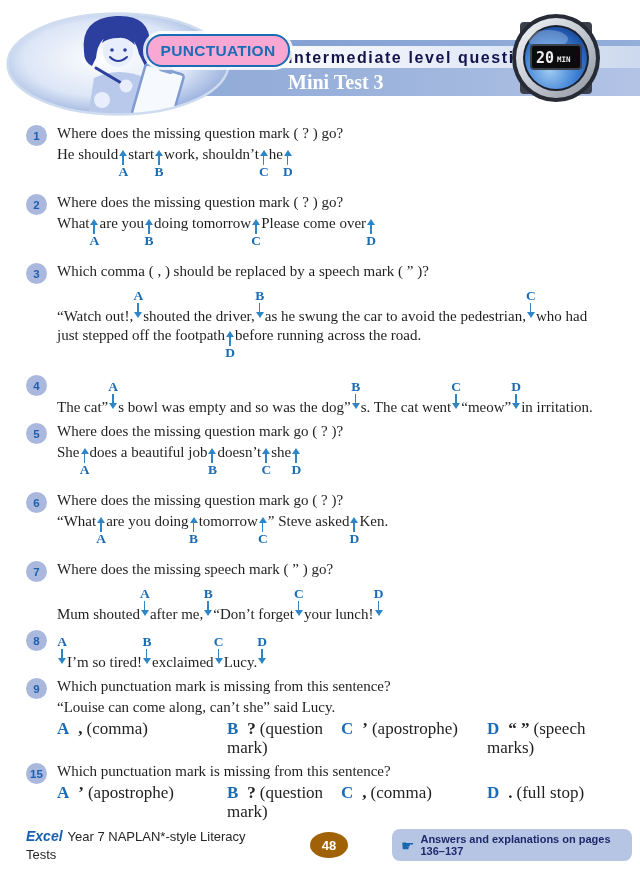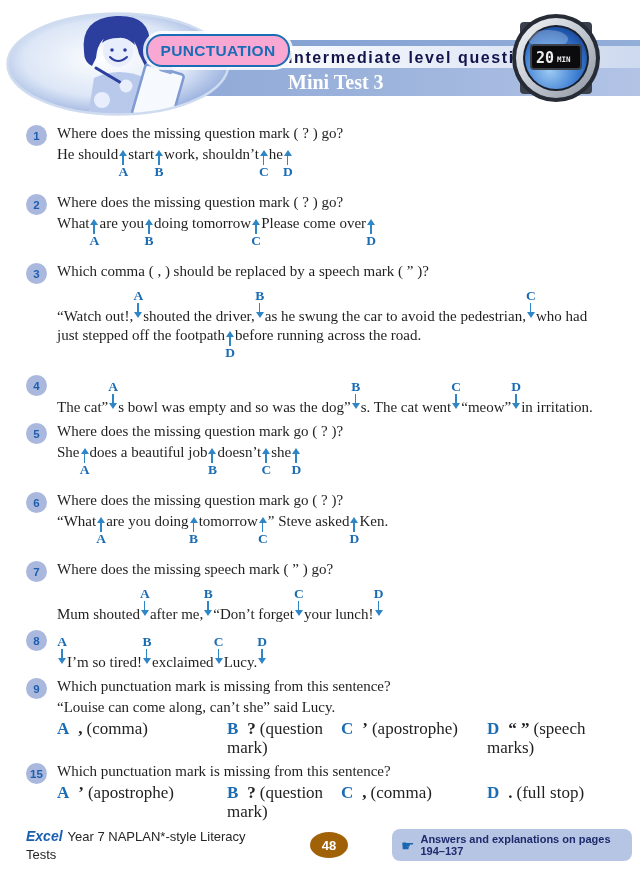--- a/index.html
+++ b/index.html
@@ -245,17 +245,17 @@
 
   <div class="footer">
     <div>
       <span class="brand">Excel</span><span class="series-rest">Year 7 NAPLAN*-style Literacy Tests</span>
     </div>
     <div class="page-oval">
       <span>48</span>
     </div>
     <div class="answers-pill">
       <span class="hand-icon">☛</span>
-      <span class="answers-text">Answers and explanations on pages 194–137</span>
+      <span class="answers-text">Answers and explanations on pages 136–137</span>
     </div>
   </div>
 
 </div>
 
 </body></html>

